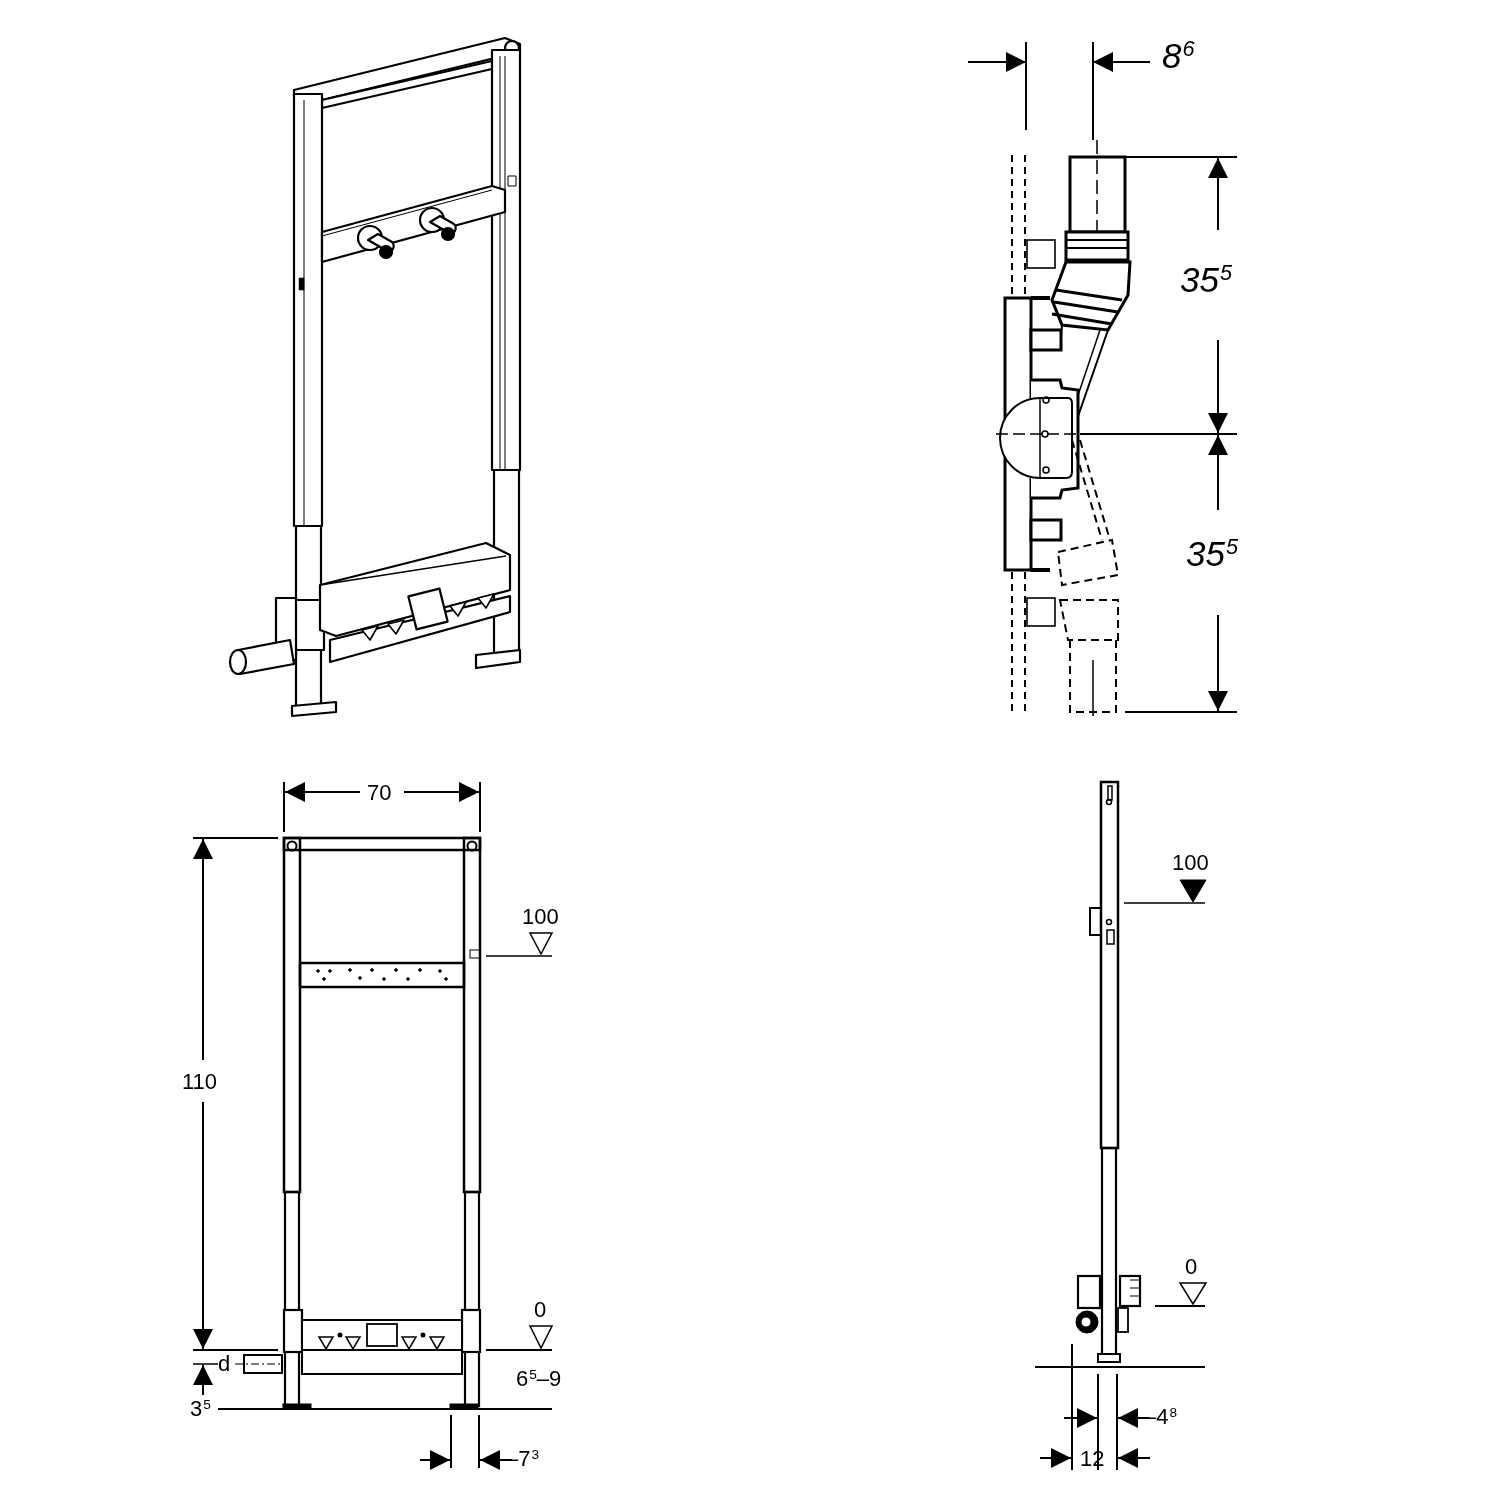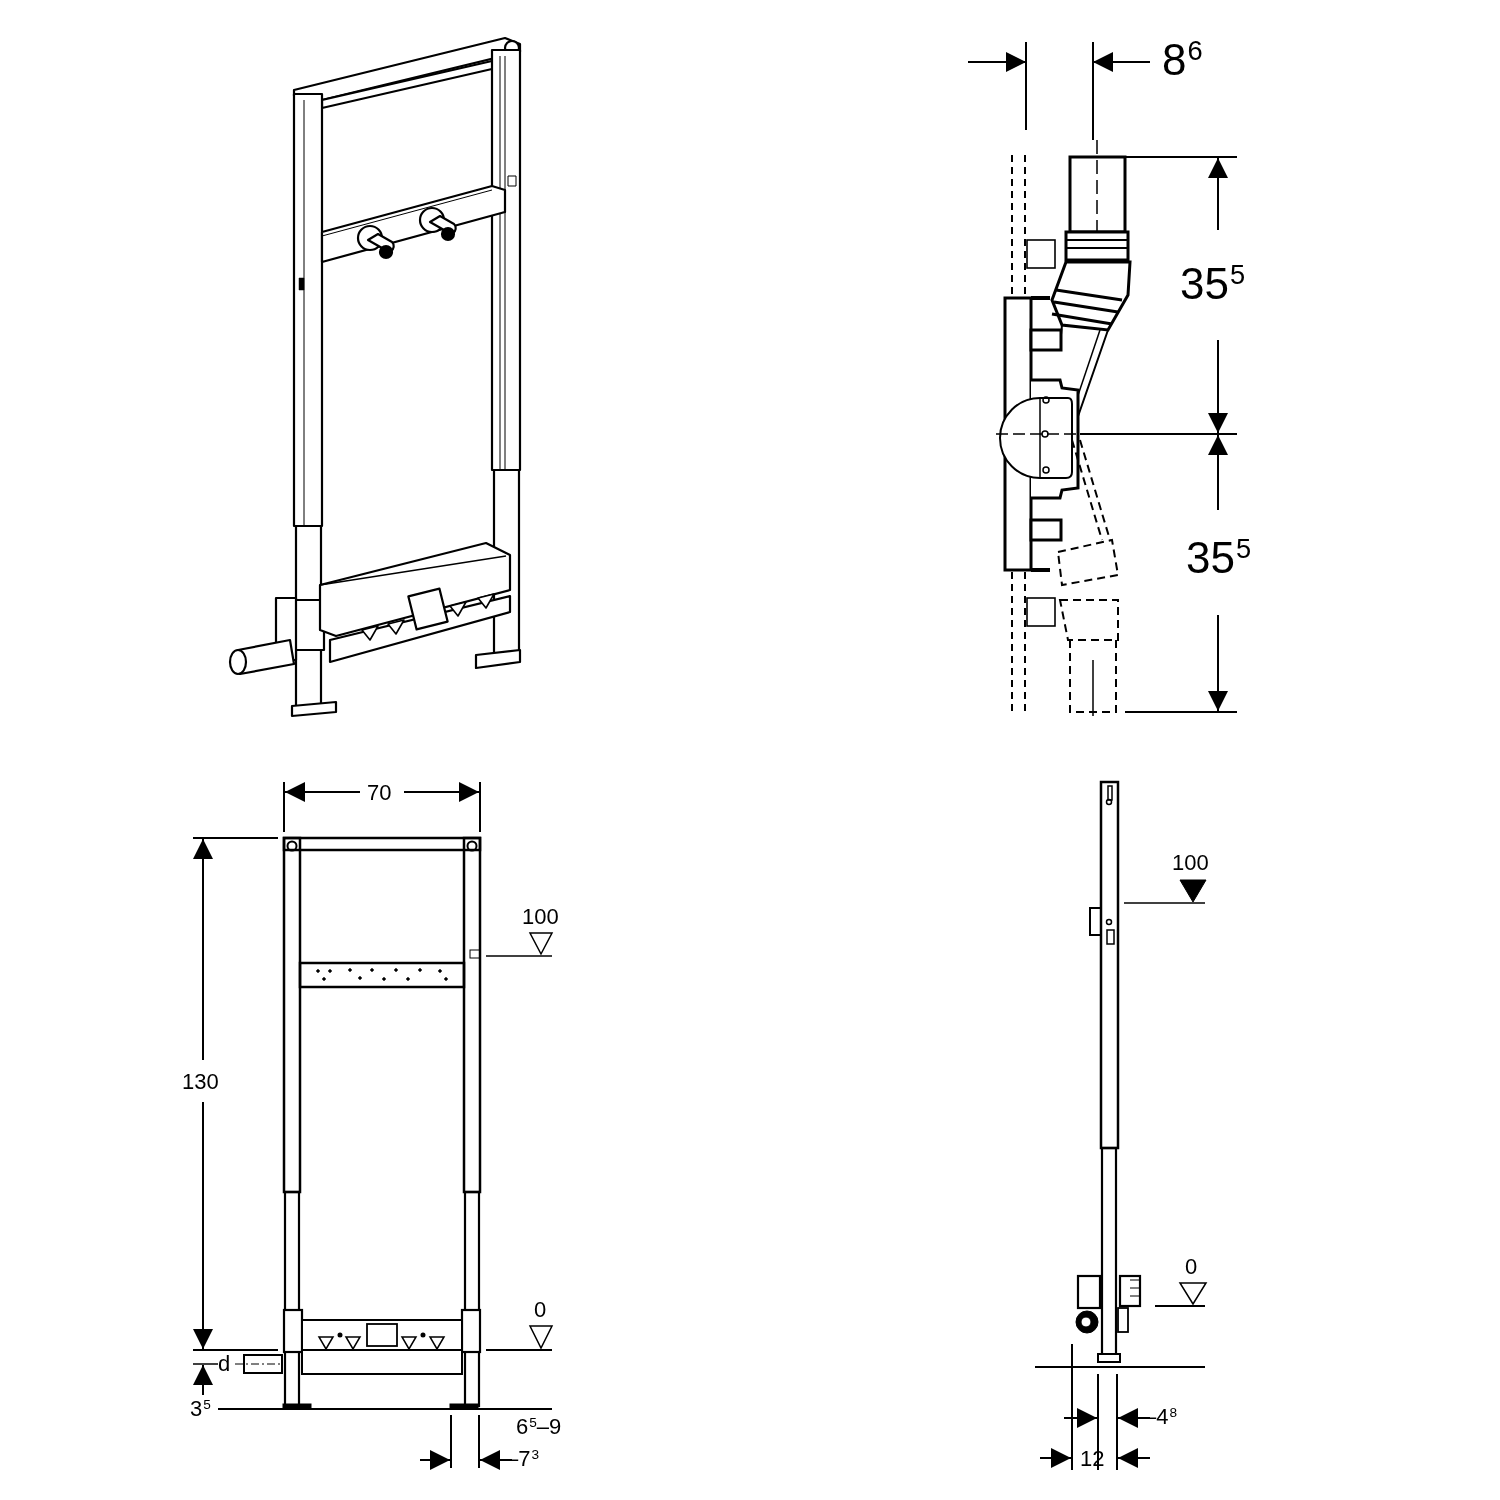--- a/index.html
+++ b/index.html
@@ -1,20 +1,20 @@
 <!DOCTYPE html>
 <html><head>
 <meta charset="utf-8">
 <style>
   html, body { margin:0; padding:0; background:#ffffff; }
   body { width:1500px; height:1500px; position:relative; overflow:hidden; font-family:"Liberation Sans", sans-serif; color:#000; }
   svg { position:absolute; left:0; top:0; }
   .lbl { position:absolute; font-family:"Liberation Sans", sans-serif; color:#000; line-height:1; white-space:nowrap; }
   .lbl sup { font-size:0.62em; vertical-align:0; position:relative; top:-0.55em; margin-left:1px; }
-  .big { font-size:44px; }
+  .big { font-size:35px;font-style:italic; }
   .med { font-size:22px; }
 </style>
 </head>
 <body>
 
 <svg width="1500" height="1500" viewBox="0 0 1500 1500">
   <defs>
     <marker id="arr" viewBox="0 0 10 10" refX="10" refY="5" markerWidth="10" markerHeight="10" orient="auto-start-reverse">
       <path d="M0,0 L10,5 L0,10 z" fill="#000"></path>
     </marker>
@@ -234,24 +234,24 @@
     <line x1="1040" y1="1458" x2="1071" y2="1458" marker-end="url(#arr)"></line>
     <line x1="1150" y1="1458" x2="1118" y2="1458" marker-end="url(#arr)"></line>
   </g>
 </svg>
 
 <div class="lbl big" style="left:1162px; top:38px;"><span>8</span><sup>6</sup></div>
 <div class="lbl big" style="left:1180px; top:262px;"><span>35</span><sup>5</sup></div>
 <div class="lbl big" style="left:1186px; top:536px;"><span>35</span><sup>5</sup></div>
 
 <div class="lbl med" style="left:367px; top:782px;">70</div>
-<div class="lbl med" style="left:182px; top:1071px;">130</div>
+<div class="lbl med" style="left:182px; top:1071px;">110</div>
 <div class="lbl med" style="left:522px; top:906px;">100</div>
 <div class="lbl med" style="left:534px; top:1299px;">0</div>
 <div class="lbl med" style="left:218px; top:1353px;">d</div>
 <div class="lbl med" style="left:190px; top:1398px;"><span>3</span><sup>5</sup></div>
-<div class="lbl med" style="left:516px; top:1416px;"><span>6</span><sup>5</sup><span>–9</span></div>
+<div class="lbl med" style="left:516px; top:1368px;"><span>6</span><sup>5</sup><span>–9</span></div>
 <div class="lbl med" style="left:506px; top:1448px;"><span>–</span><span>7</span><sup>3</sup></div>
 
 <div class="lbl med" style="left:1172px; top:852px;">100</div>
 <div class="lbl med" style="left:1185px; top:1256px;">0</div>
 <div class="lbl med" style="left:1144px; top:1406px;"><span>–</span><span>4</span><sup>8</sup></div>
 <div class="lbl med" style="left:1080px; top:1448px;">12</div>
 
 </body></html>

